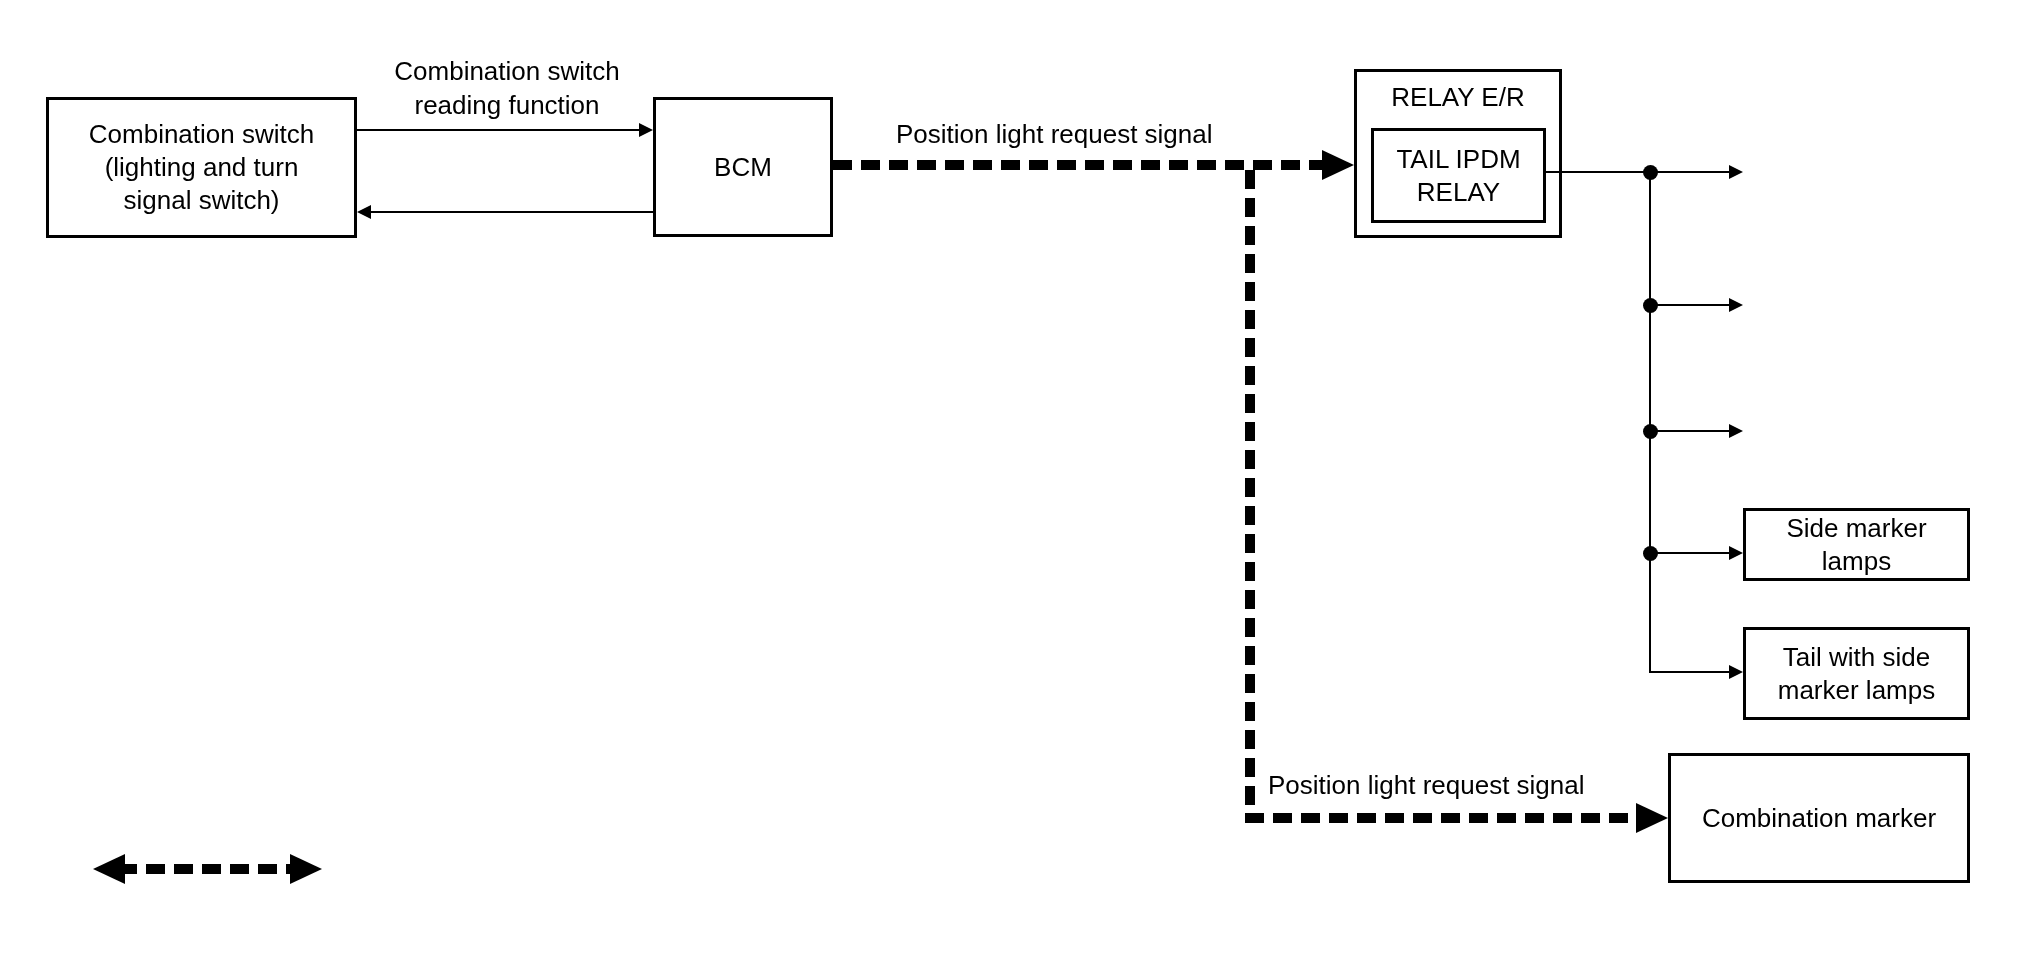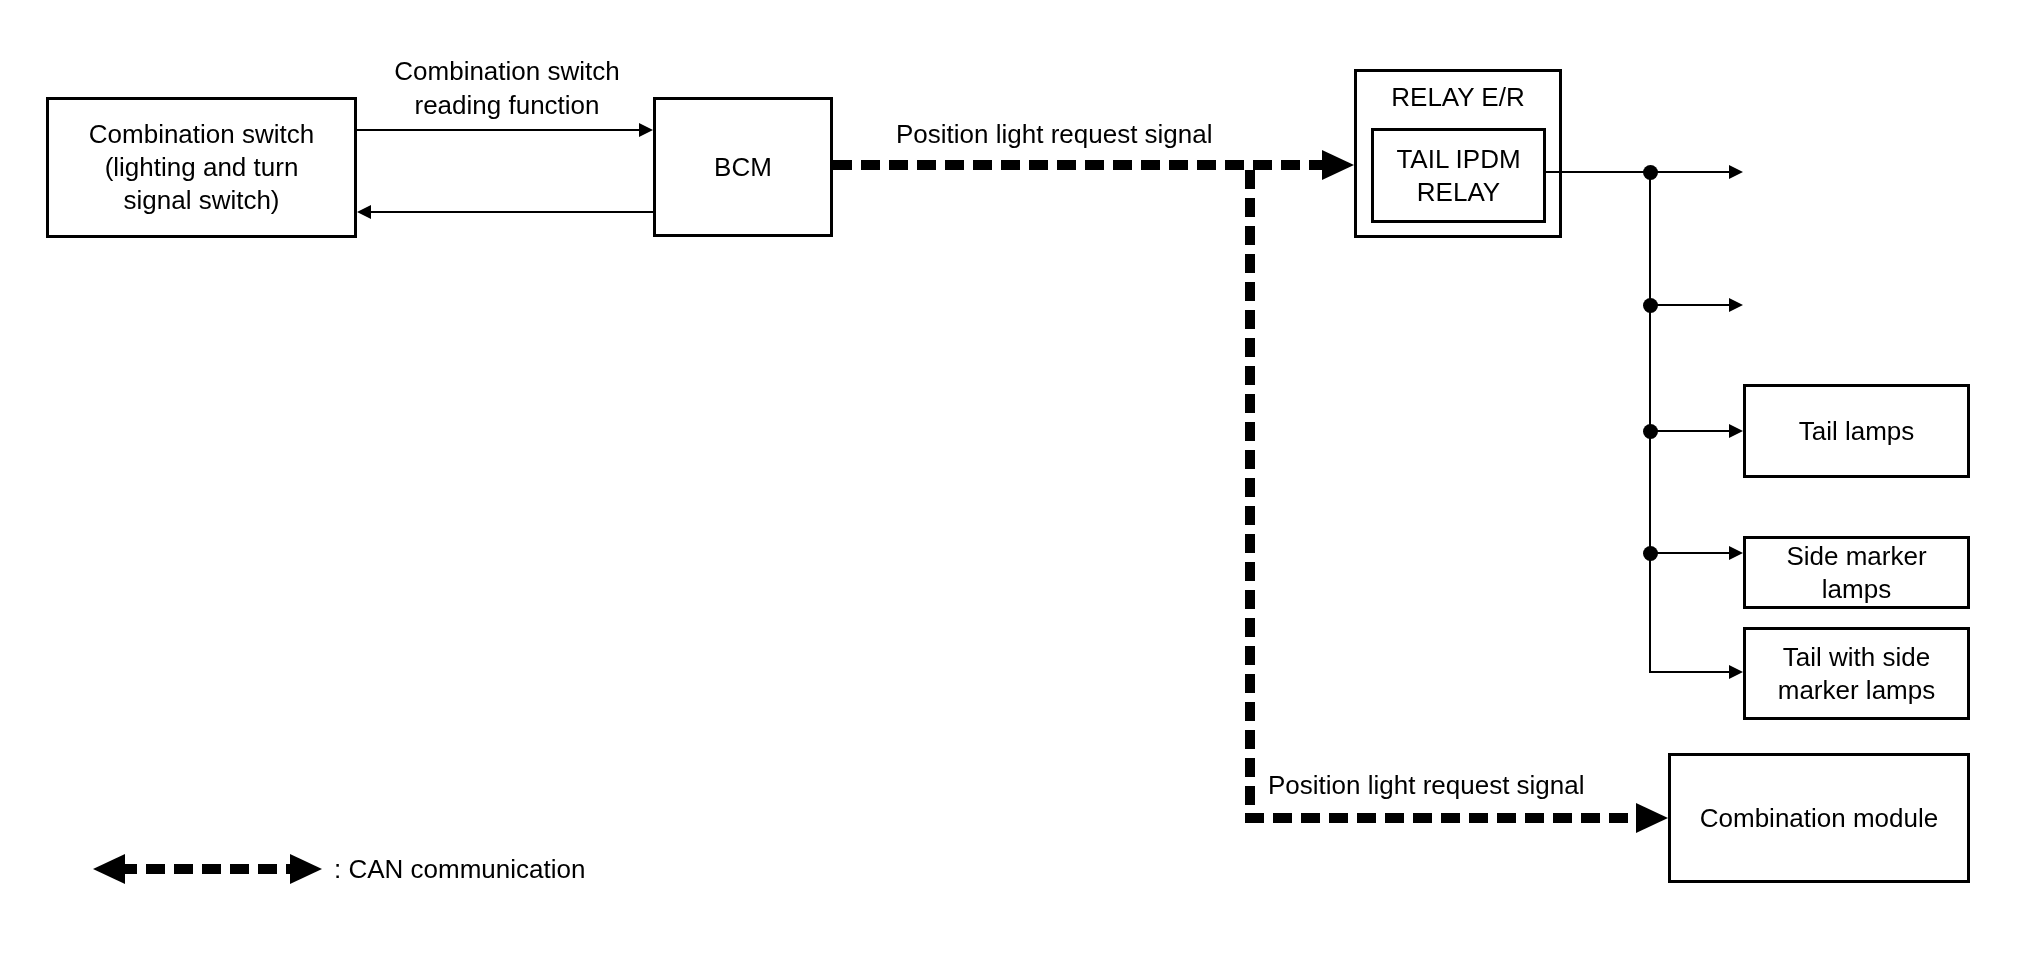--- a/index.html
+++ b/index.html
@@ -105,36 +105,32 @@
   <div class="arr-r" style="left:1729px;top:424px"></div>
 
   <div class="hline" style="left:1651px;top:552px;width:79px"></div>
   <div class="arr-r" style="left:1729px;top:546px"></div>
 
   <div class="hline" style="left:1649px;top:671px;width:81px"></div>
   <div class="arr-r" style="left:1729px;top:665px"></div>
 
 
 
-  <div class="box" style="left:1743px;top:384px;width:227px;height:94px">
-    <span>Tail lamps</span>
-  </div>
 
-  <div class="box" style="left:1743px;top:536px;width:227px;height:73px">
+  <div class="box" style="left:1743px;top:508px;width:227px;height:73px">
     <span>Side marker
 lamps</span>
   </div>
 
   <div class="box" style="left:1743px;top:627px;width:227px;height:93px">
     <span>Tail with side
 marker lamps</span>
   </div>
 
   <div class="box" style="left:1668px;top:753px;width:302px;height:130px">
-    <span>Combination module</span>
+    <span>Combination marker</span>
   </div>
 
   <div class="can-arr-l" style="left:93px;top:854px"></div>
   <div class="can-h" style="left:118px;top:864px;width:178px"></div>
   <div class="can-arr-r" style="left:290px;top:854px"></div>
-  <div class="label nowrap" style="left:334px;top:852px">: CAN communication</div>
 
 </div>
 
 </body></html>

